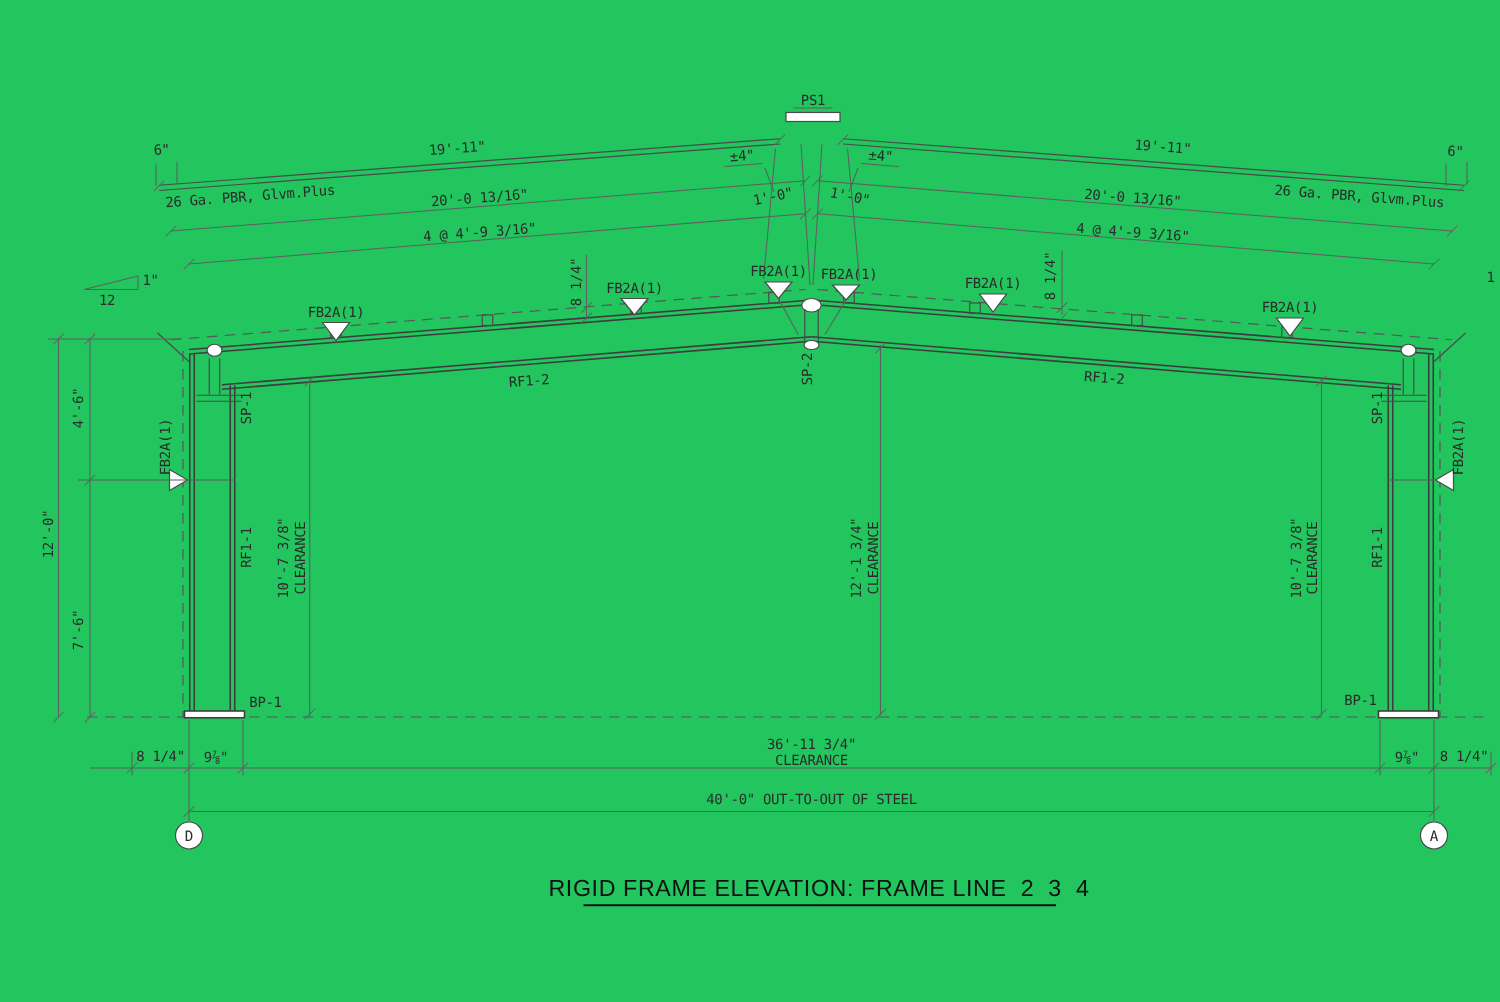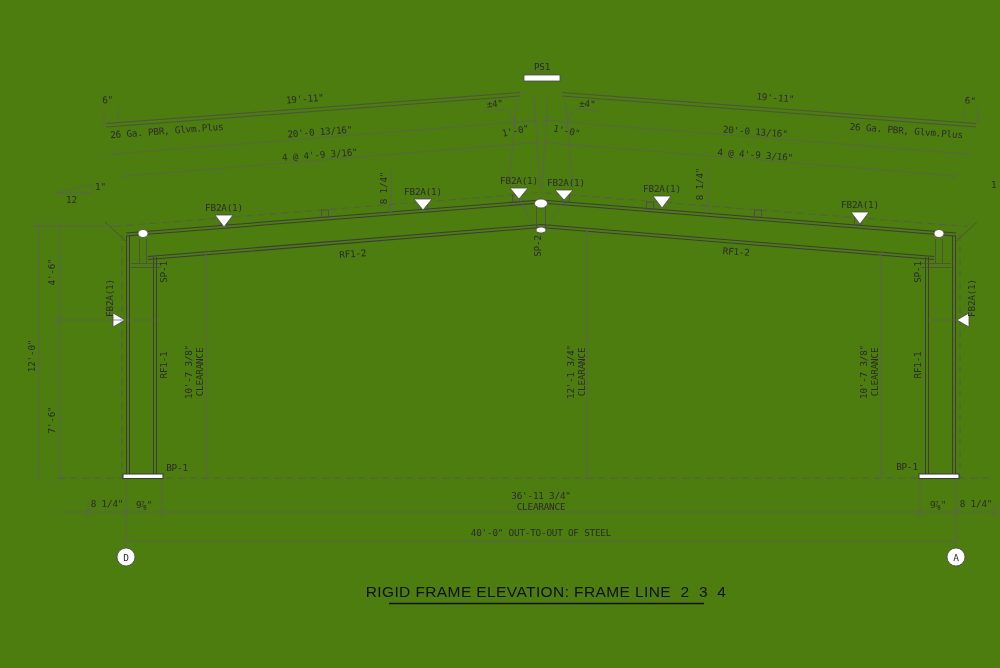--- a/index.html
+++ b/index.html
@@ -1,16 +1,16 @@
 <!DOCTYPE html>
 <html><head>
 <meta charset="utf-8">
 <style>
   html,body{margin:0;padding:0;background:#ffffff;}
-  .sheet{position:relative;width:1000px;height:668px;background:#4d7c0f;overflow:hidden;
+  .sheet{position:relative;width:1000px;height:668px;background:#22c55e;overflow:hidden;
          font-family:"DejaVu Sans Mono", monospace;}
   svg{display:block;}
   text{fill:#2b2b2b;font-family:"DejaVu Sans Mono", monospace;font-size:9.3px;letter-spacing:-0.2px;white-space:pre;}
   text.title{font-family:"Liberation Sans", sans-serif;font-size:15.5px;fill:#111;letter-spacing:.4px;}
   text.bubble{font-size:9.5px;}
   .steel{stroke:#3d3d3d;stroke-width:1.05;fill:none;}
   .steel2{stroke:#4a4a4a;stroke-width:.8;fill:none;}
   .dim{stroke:#5f5f5f;stroke-width:.7;fill:none;}
   .dash{stroke:#575757;stroke-width:.8;fill:none;stroke-dasharray:7 5;}
   .whitefill{fill:#fff;}

